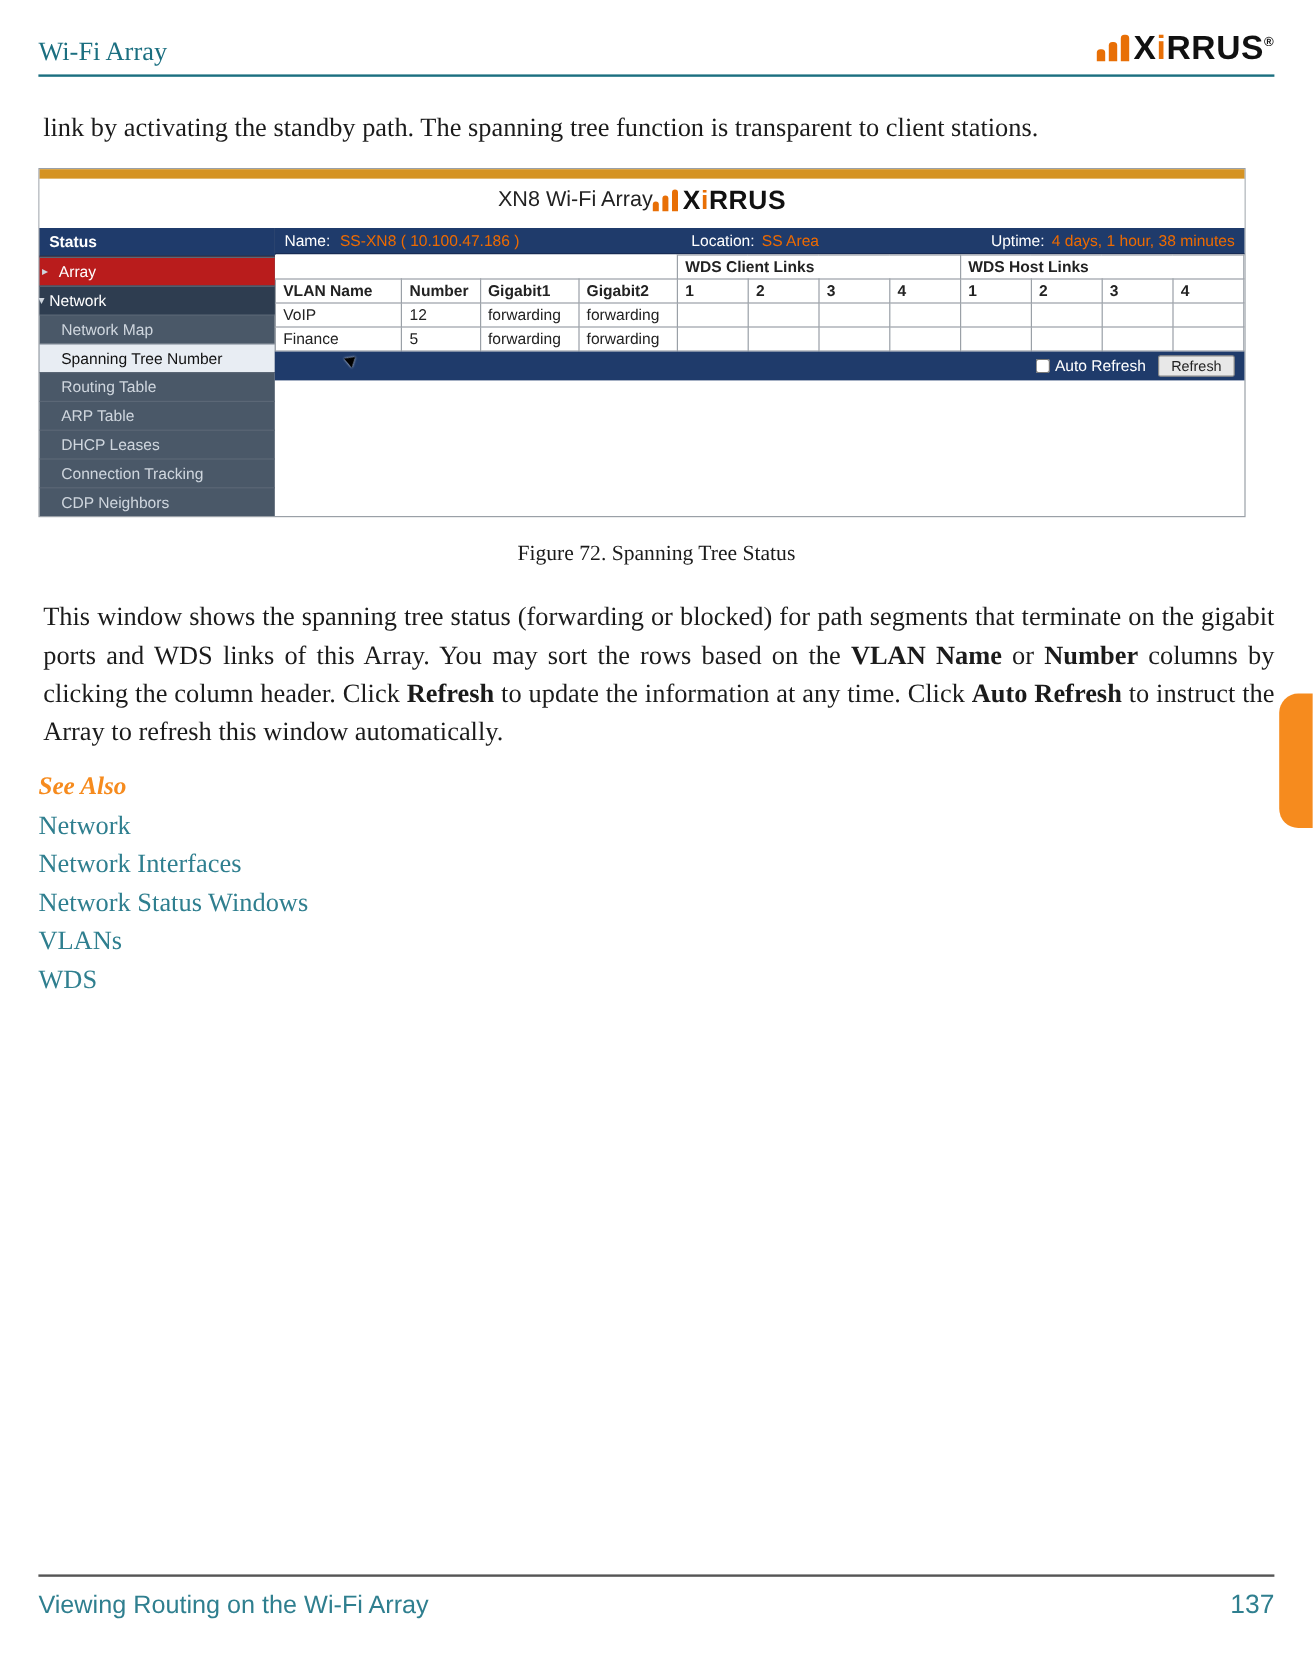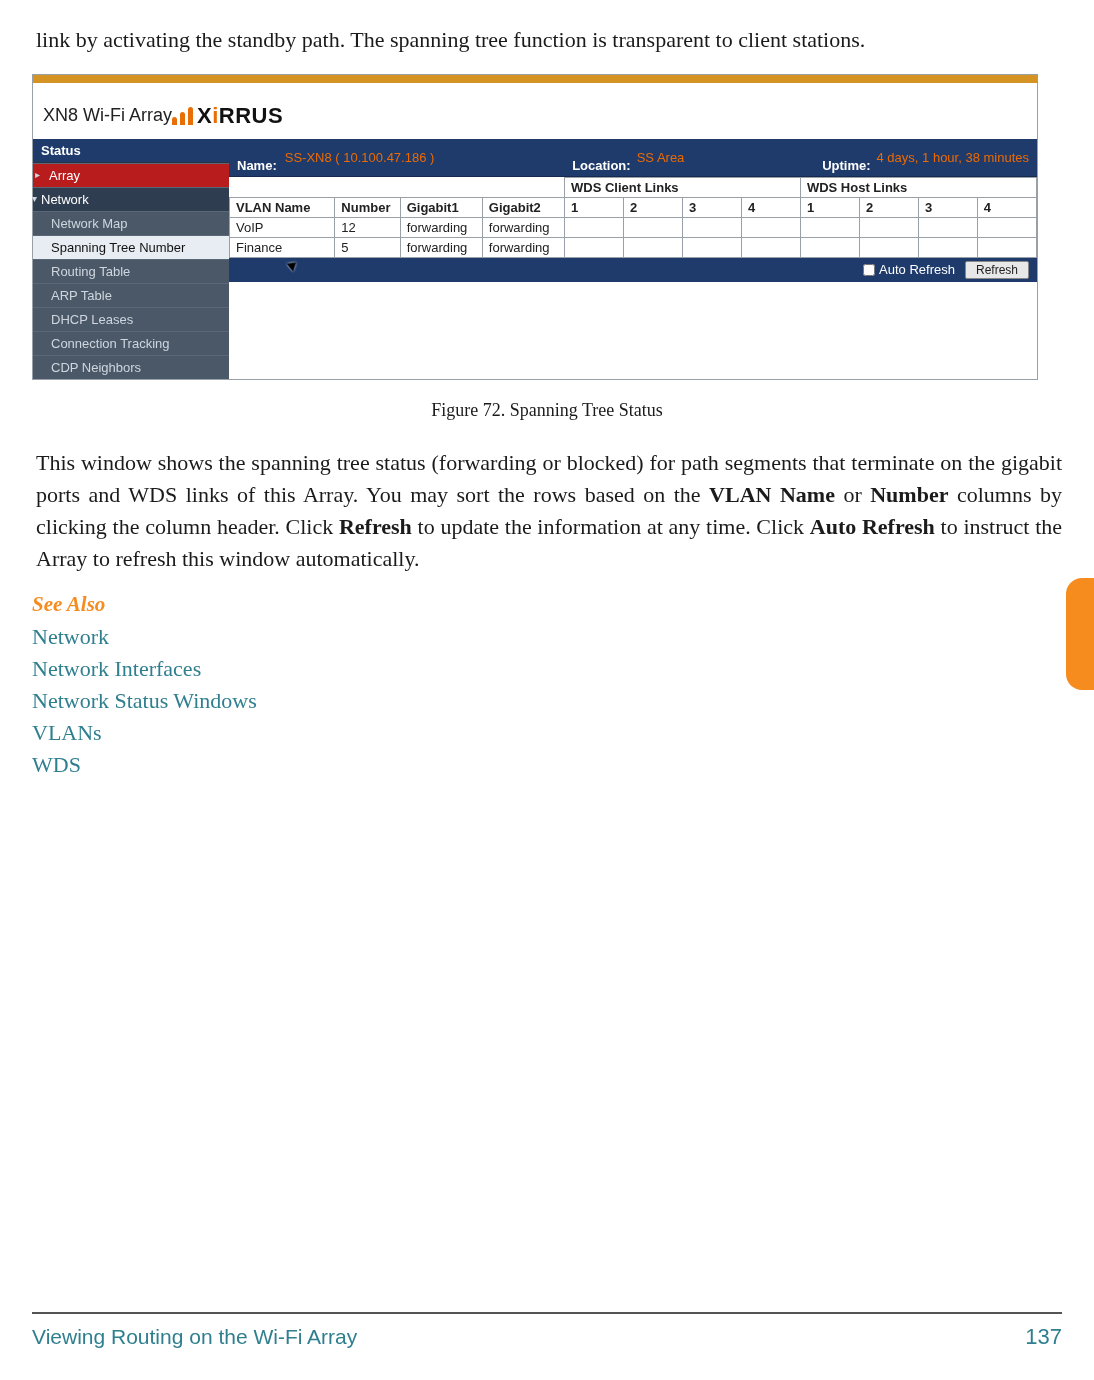--- a/index.html
+++ b/index.html
@@ -79,22 +79,22 @@
   .figwrap{margin:6px 0 0 0;}
   .shot{
     width:1004px;
     border:1px solid #9aa0a7;
     background:#fff;
     font-family:Arial,Helvetica,sans-serif;
     color:#222;
   }
   .shot .topbar{height:8px;background:#d59323;}
   .shot .titlebar{
-    display:flex;justify-content:flex-start;align-items:center;
-    padding:20px 10px 10px 10px;background:#fff;
+    display:flex;justify-content:center;align-items:center;
+    padding:5px 10px 10px 10px;background:#fff;
   }
   .shot .titlebar .prod{font-size:18px;color:#222;}
   .shot .titlebar .xirrus-logo .txt{font-size:22px;}
   .shot .titlebar .xirrus-logo .bars span{width:5px}
   .shot .titlebar .xirrus-logo .bars span:nth-child(1){height:8px}
   .shot .titlebar .xirrus-logo .bars span:nth-child(2){height:13px}
   .shot .titlebar .xirrus-logo .bars span:nth-child(3){height:18px}
 
   .shot .workspace{display:flex;}
   
@@ -110,21 +110,21 @@
   .nav .item.open::before{content:"▾";position:absolute;left:-1px;color:#cfd6de;font-size:10px;top:5px;}
   .nav .item.active{background:#e8edf3;color:#111;}
 
   
   .panel{flex:1;display:flex;flex-direction:column;}
   .panel .metabar{
     background:var(--row-blue);color:#fff;font-size:13px;
     display:flex;padding:3px 8px;gap:8px;align-items:center;
     border-bottom:1px solid #16294f;
   }
-  .panel .metabar .lbl{font-weight:bold;margin-top:16px;}
+  .panel .metabar .lbl{font-weight:normal;}
   .panel .metabar .val{color:#ed6a00;margin-right:18px;}
   .panel .metabar .spacer{flex:1;}
   .panel .metabar .grp{display:flex;gap:6px;align-items:center;}
 
   table.grid{border-collapse:collapse;width:100%;font-size:13px;table-layout:fixed;}
   table.grid th,table.grid td{border:1px solid #9aa0a7;padding:2px 6px;text-align:left;background:#fff;color:#222;}
   table.grid th{font-weight:bold;}
   table.grid td.l,{text-align:left;}
   table.grid td.l{text-align:left;}
   table.grid .groupth{background:#fff;font-weight:bold;}
@@ -145,20 +145,31 @@
     border-left:8px solid #000;border-top:5px solid transparent;border-bottom:5px solid transparent;
     transform:rotate(-40deg);
     filter:drop-shadow(0 0 1px #fff);
   }
 </style>
 </head>
 <body>
 
 <div class="page">
 
+  <div class="runhead">
+    <span class="runhead-title">Wi-Fi Array</span>
+    <span class="xirrus-logo">
+      <span class="bars">
+          <span></span>
+          <span></span>
+          <span></span>
+        </span>
+      <span class="txt">X<span class="i">i</span>RRUS<span class="r">®</span></span>
+    </span>
+  </div>
 
   <p class="para">link by activating the standby path. The spanning tree function is transparent to client stations.</p>
 
   <div class="figwrap">
     <div class="shot">
       <div class="topbar"></div>
       <div class="titlebar">
         <span class="prod">XN8 Wi-Fi Array</span>
         <span class="xirrus-logo">
           <span class="bars">

